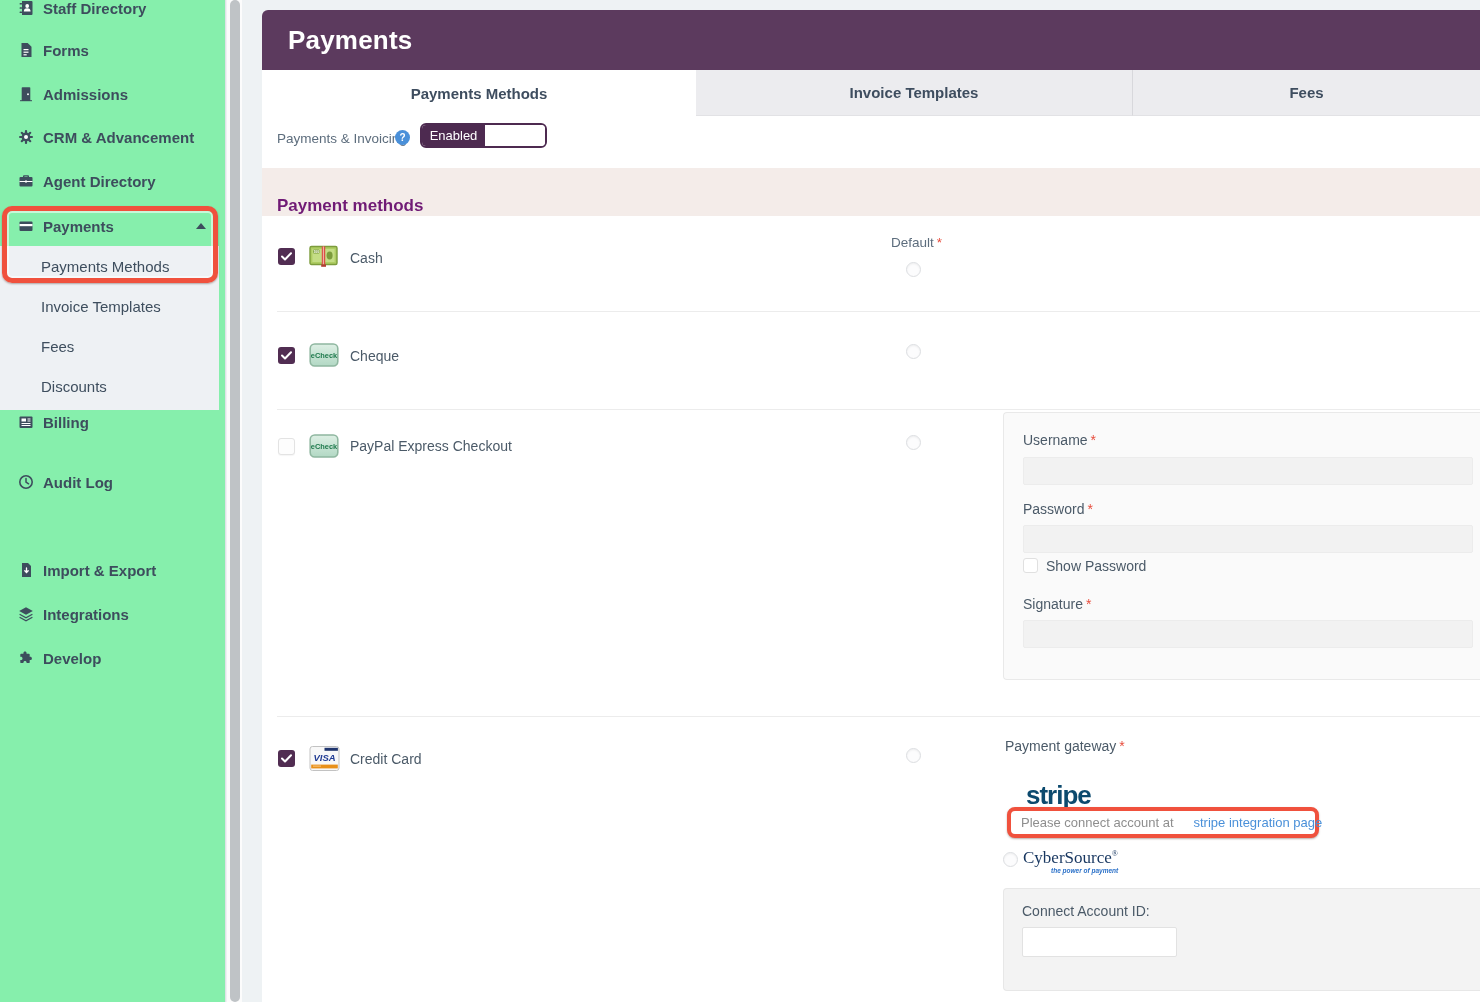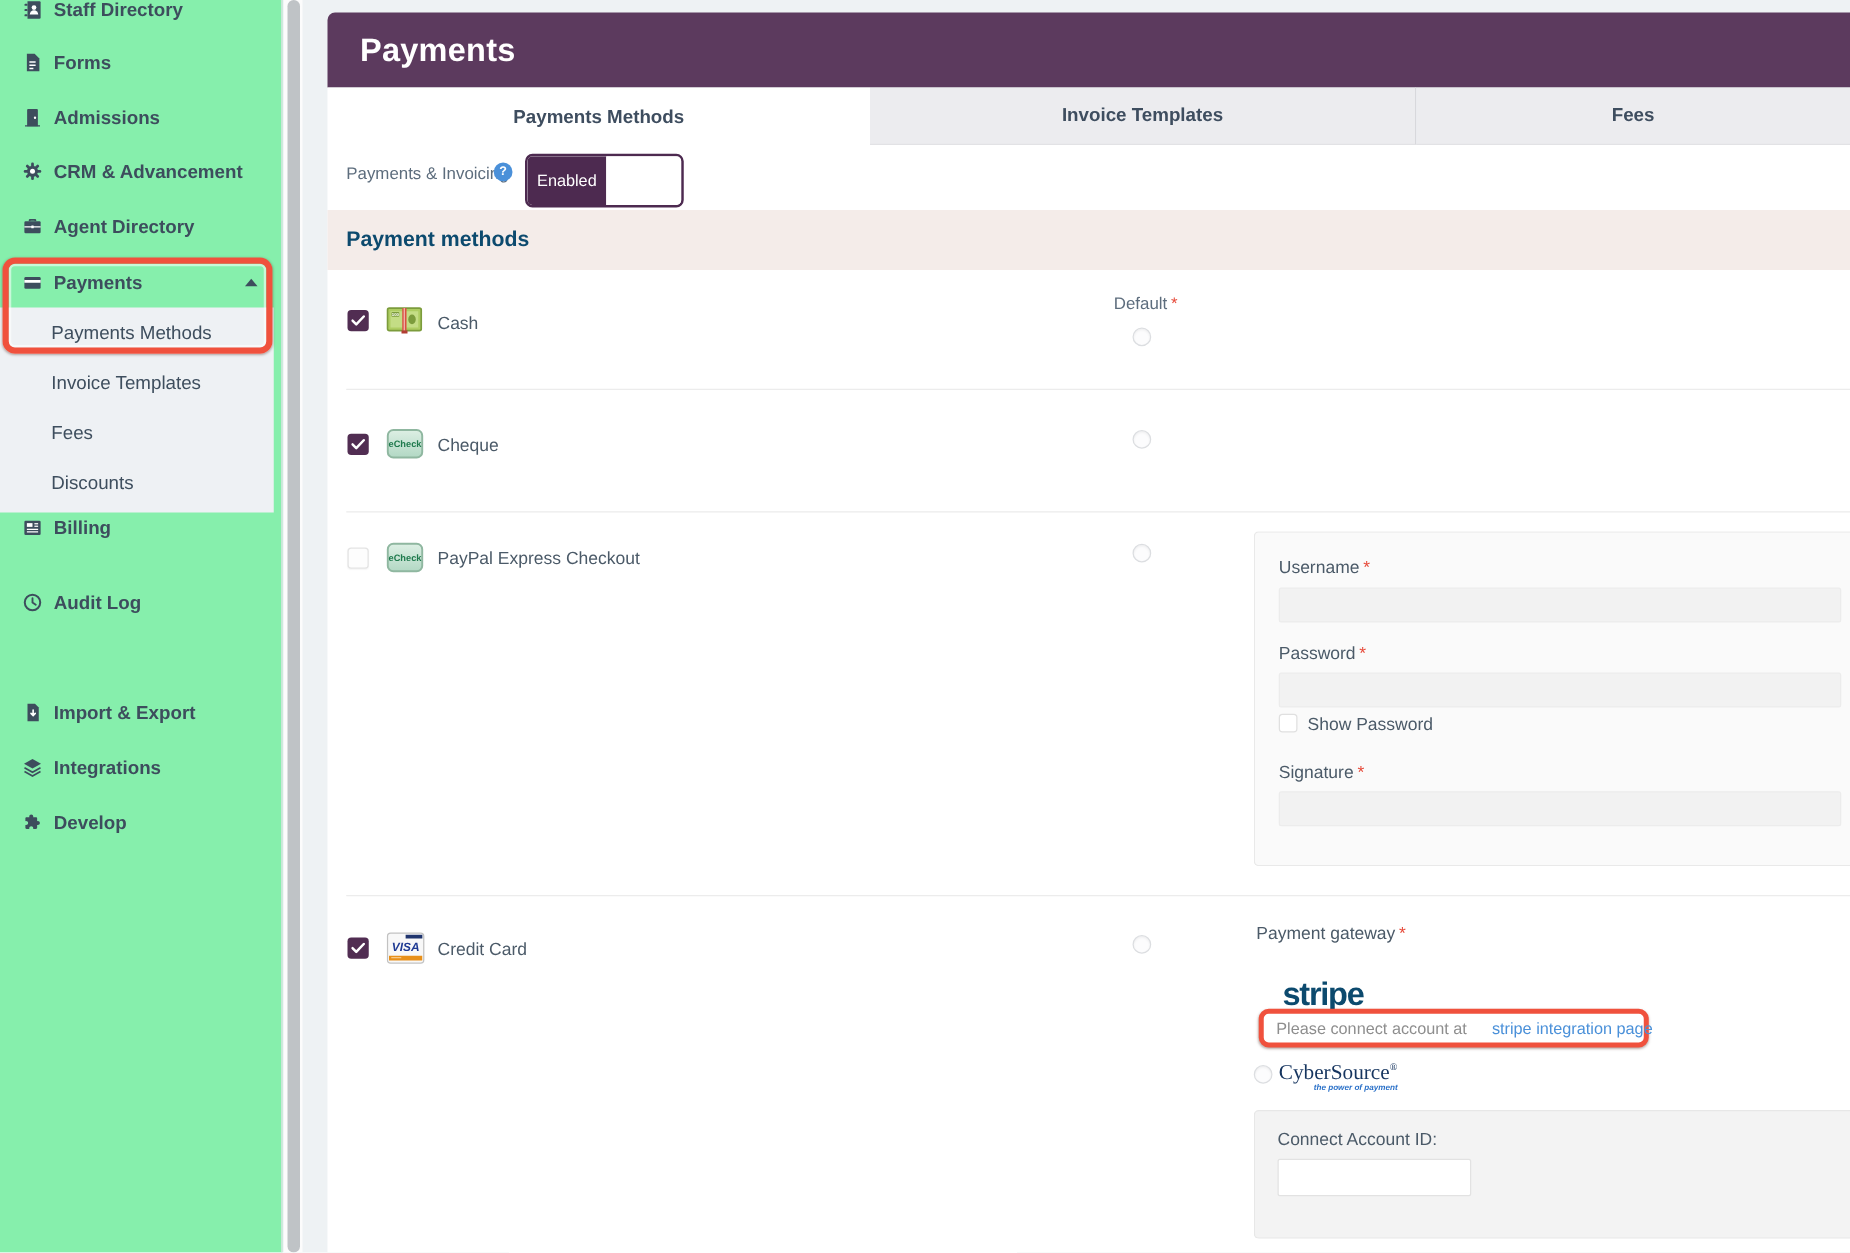--- a/index.html
+++ b/index.html
@@ -34,26 +34,26 @@
   .tab { position:absolute; top:0; height:46px; display:flex; align-items:center; justify-content:center; font-size:15px; font-weight:bold; color:#3e4d5f; cursor:pointer; }
   .tab-active { left:0; width:434px; background:#fff; }
   .tab-2 { left:434px; width:437px; background:#ececef; border-right:1px solid #d8d8dc; border-bottom:1px solid #e2e2e5; }
   .tab-3 { left:871px; width:347px; background:#ececef; border-bottom:1px solid #e2e2e5; }
 
   .content-bg { left:262px; top:116px; width:1218px; height:886px; background:#fff; }
 
   
   .toggle-label { left:277px; top:131px; font-size:13.5px; color:#5d6d7d; }
   .help-icon { left:395px; top:130px; width:15px; height:15px; border-radius:50%; background:#4a90d9; color:#fff; font-size:10px; font-weight:bold; display:flex; align-items:center; justify-content:center; cursor:pointer; }
-  .toggle { left:420px; top:123px; width:127px; height:43px; border:2px solid #4d2a50; border-radius:6px; background:#fff; display:flex; cursor:pointer; overflow:hidden; }
+  .toggle { left:420px; top:123px; width:127px; height:25px; border:2px solid #4d2a50; border-radius:6px; background:#fff; display:flex; cursor:pointer; overflow:hidden; }
   .toggle-on { width:63px; height:100%; background:#4d2a50; color:#fff; font-size:13px; display:flex; align-items:center; justify-content:center; }
   .toggle-off { flex:1; background:#fff; }
 
   
-  .section-header { left:262px; top:168px; width:1218px; height:48px; background:#f4ece9; display:flex; align-items:center; padding-left:15px; font-size:17px; font-weight:bold; color:#0c4a6e; }
+  .section-header { left:262px; top:168px; width:1218px; height:48px; background:#f4ece9; display:flex; align-items:flex-end; padding-left:15px; font-size:17px; font-weight:bold; color:#701a75; }
 
   .separator { position:absolute; left:277px; width:1203px; height:1px; background:#ececec; }
 
   
   .cb { position:absolute; width:17px; height:17px; border-radius:3px; cursor:pointer; }
   .cb-checked { background:#512d52; display:flex; align-items:center; justify-content:center; }
   .cb-unchecked { background:#fdfdfd; border:1px solid #e3e3e3; box-shadow:0 1px 1px rgba(0,0,0,.04); }
   .method-icon { position:absolute; width:30px; height:26px; }
   .method-icon svg { display:block; }
   .method-label { position:absolute; font-size:14px; color:#4b5a68; }
@@ -319,21 +319,21 @@
           <stop offset="1" stop-color="#b2d8c4"></stop>
         </linearGradient>
       </defs>
       <rect x="1.2" y="2" width="27.6" height="22" rx="4.5" fill="url(#eg2)" stroke="#8fb7a0" stroke-width="1.6"></rect>
       <text x="15" y="15.8" text-anchor="middle" font-size="7.4" font-weight="bold" fill="#1f7a4d" font-family="Liberation Sans">eCheck</text>
     </svg>
 </div>
 <div class="method-label" style="left:350px; top:438px">PayPal Express Checkout</div>
 <div class="radio" style="left:906px; top:435px"></div>
 
-<div class="panel" style="left:1003px; top:425px; width:477px; height:268px">
+<div class="panel" style="left:1003px; top:412px; width:477px; height:268px">
   <div class="panel-label" style="left:19px; top:19px">
     <span>Username</span><span class="req">*</span>
   </div>
   <input class="panel-input" style="left: 19px; top: 44px; width: 450px;">
   <div class="panel-label" style="left:19px; top:88px">
     <span>Password</span><span class="req">*</span>
   </div>
   <input class="panel-input" type="password" style="left: 19px; top: 112px; width: 450px;">
   <div class="sp-cb" style="left:19px; top:145px"></div>
   <div class="panel-label" style="left:42px; top:145px">Show Password</div>

